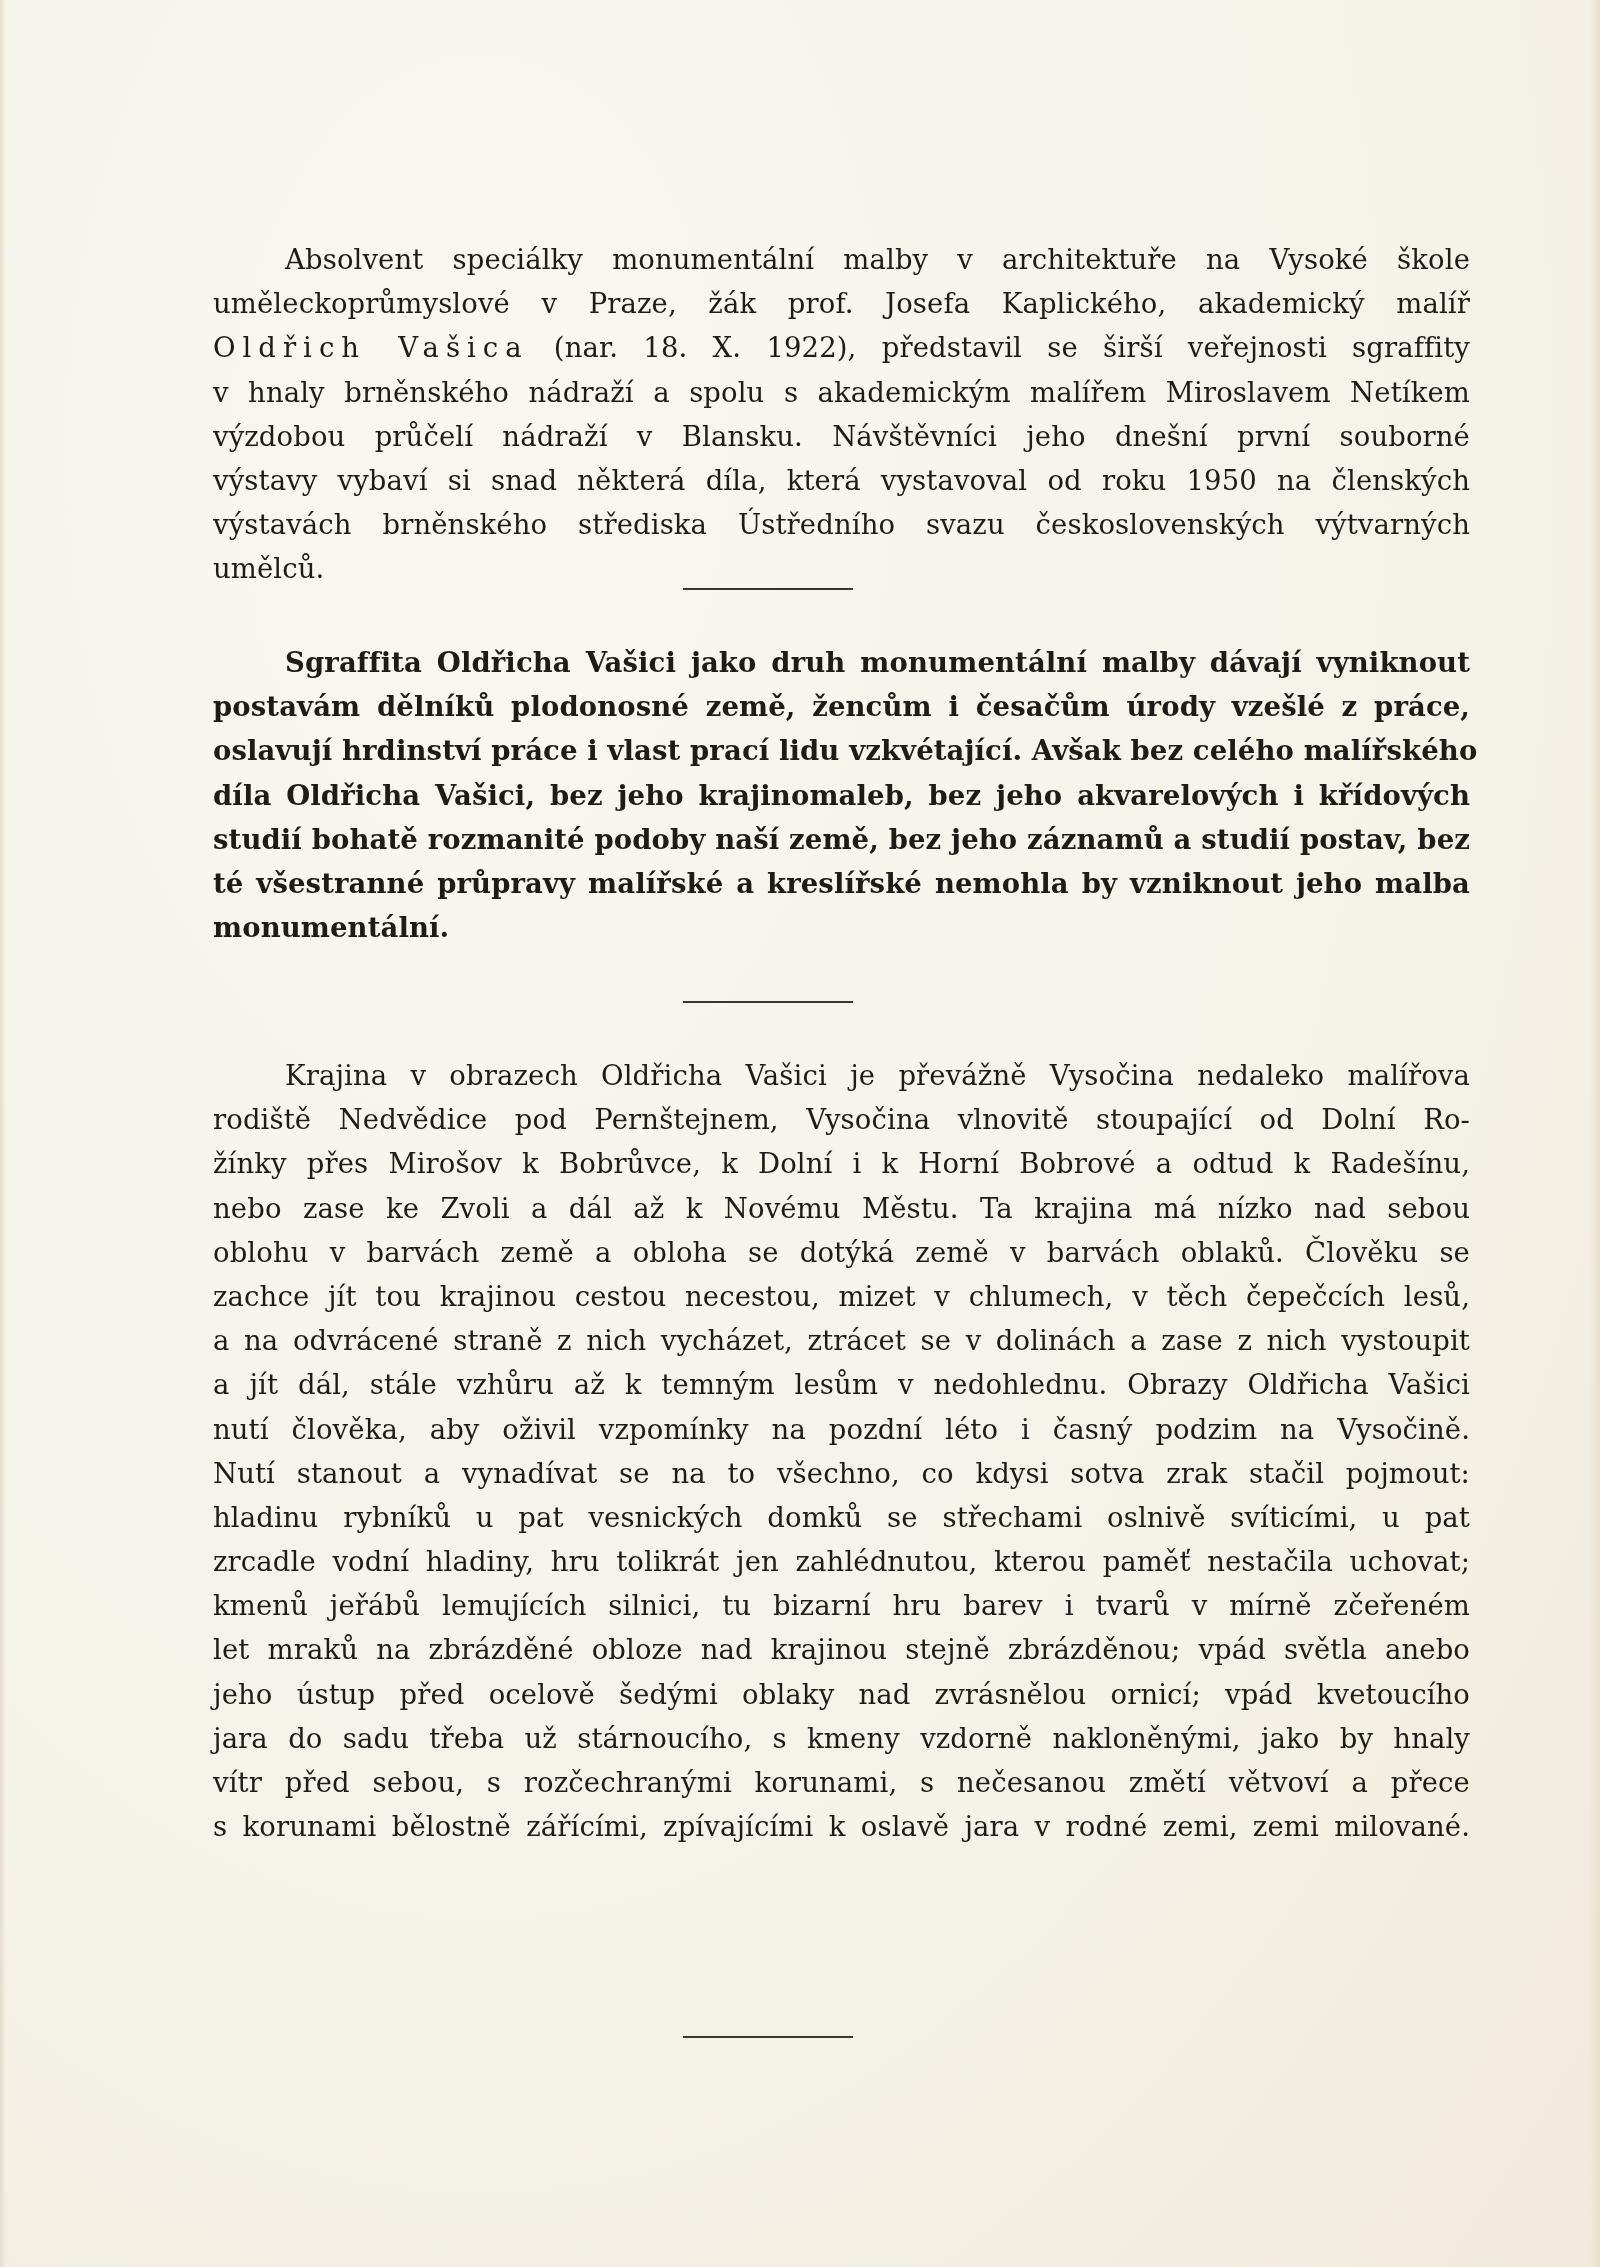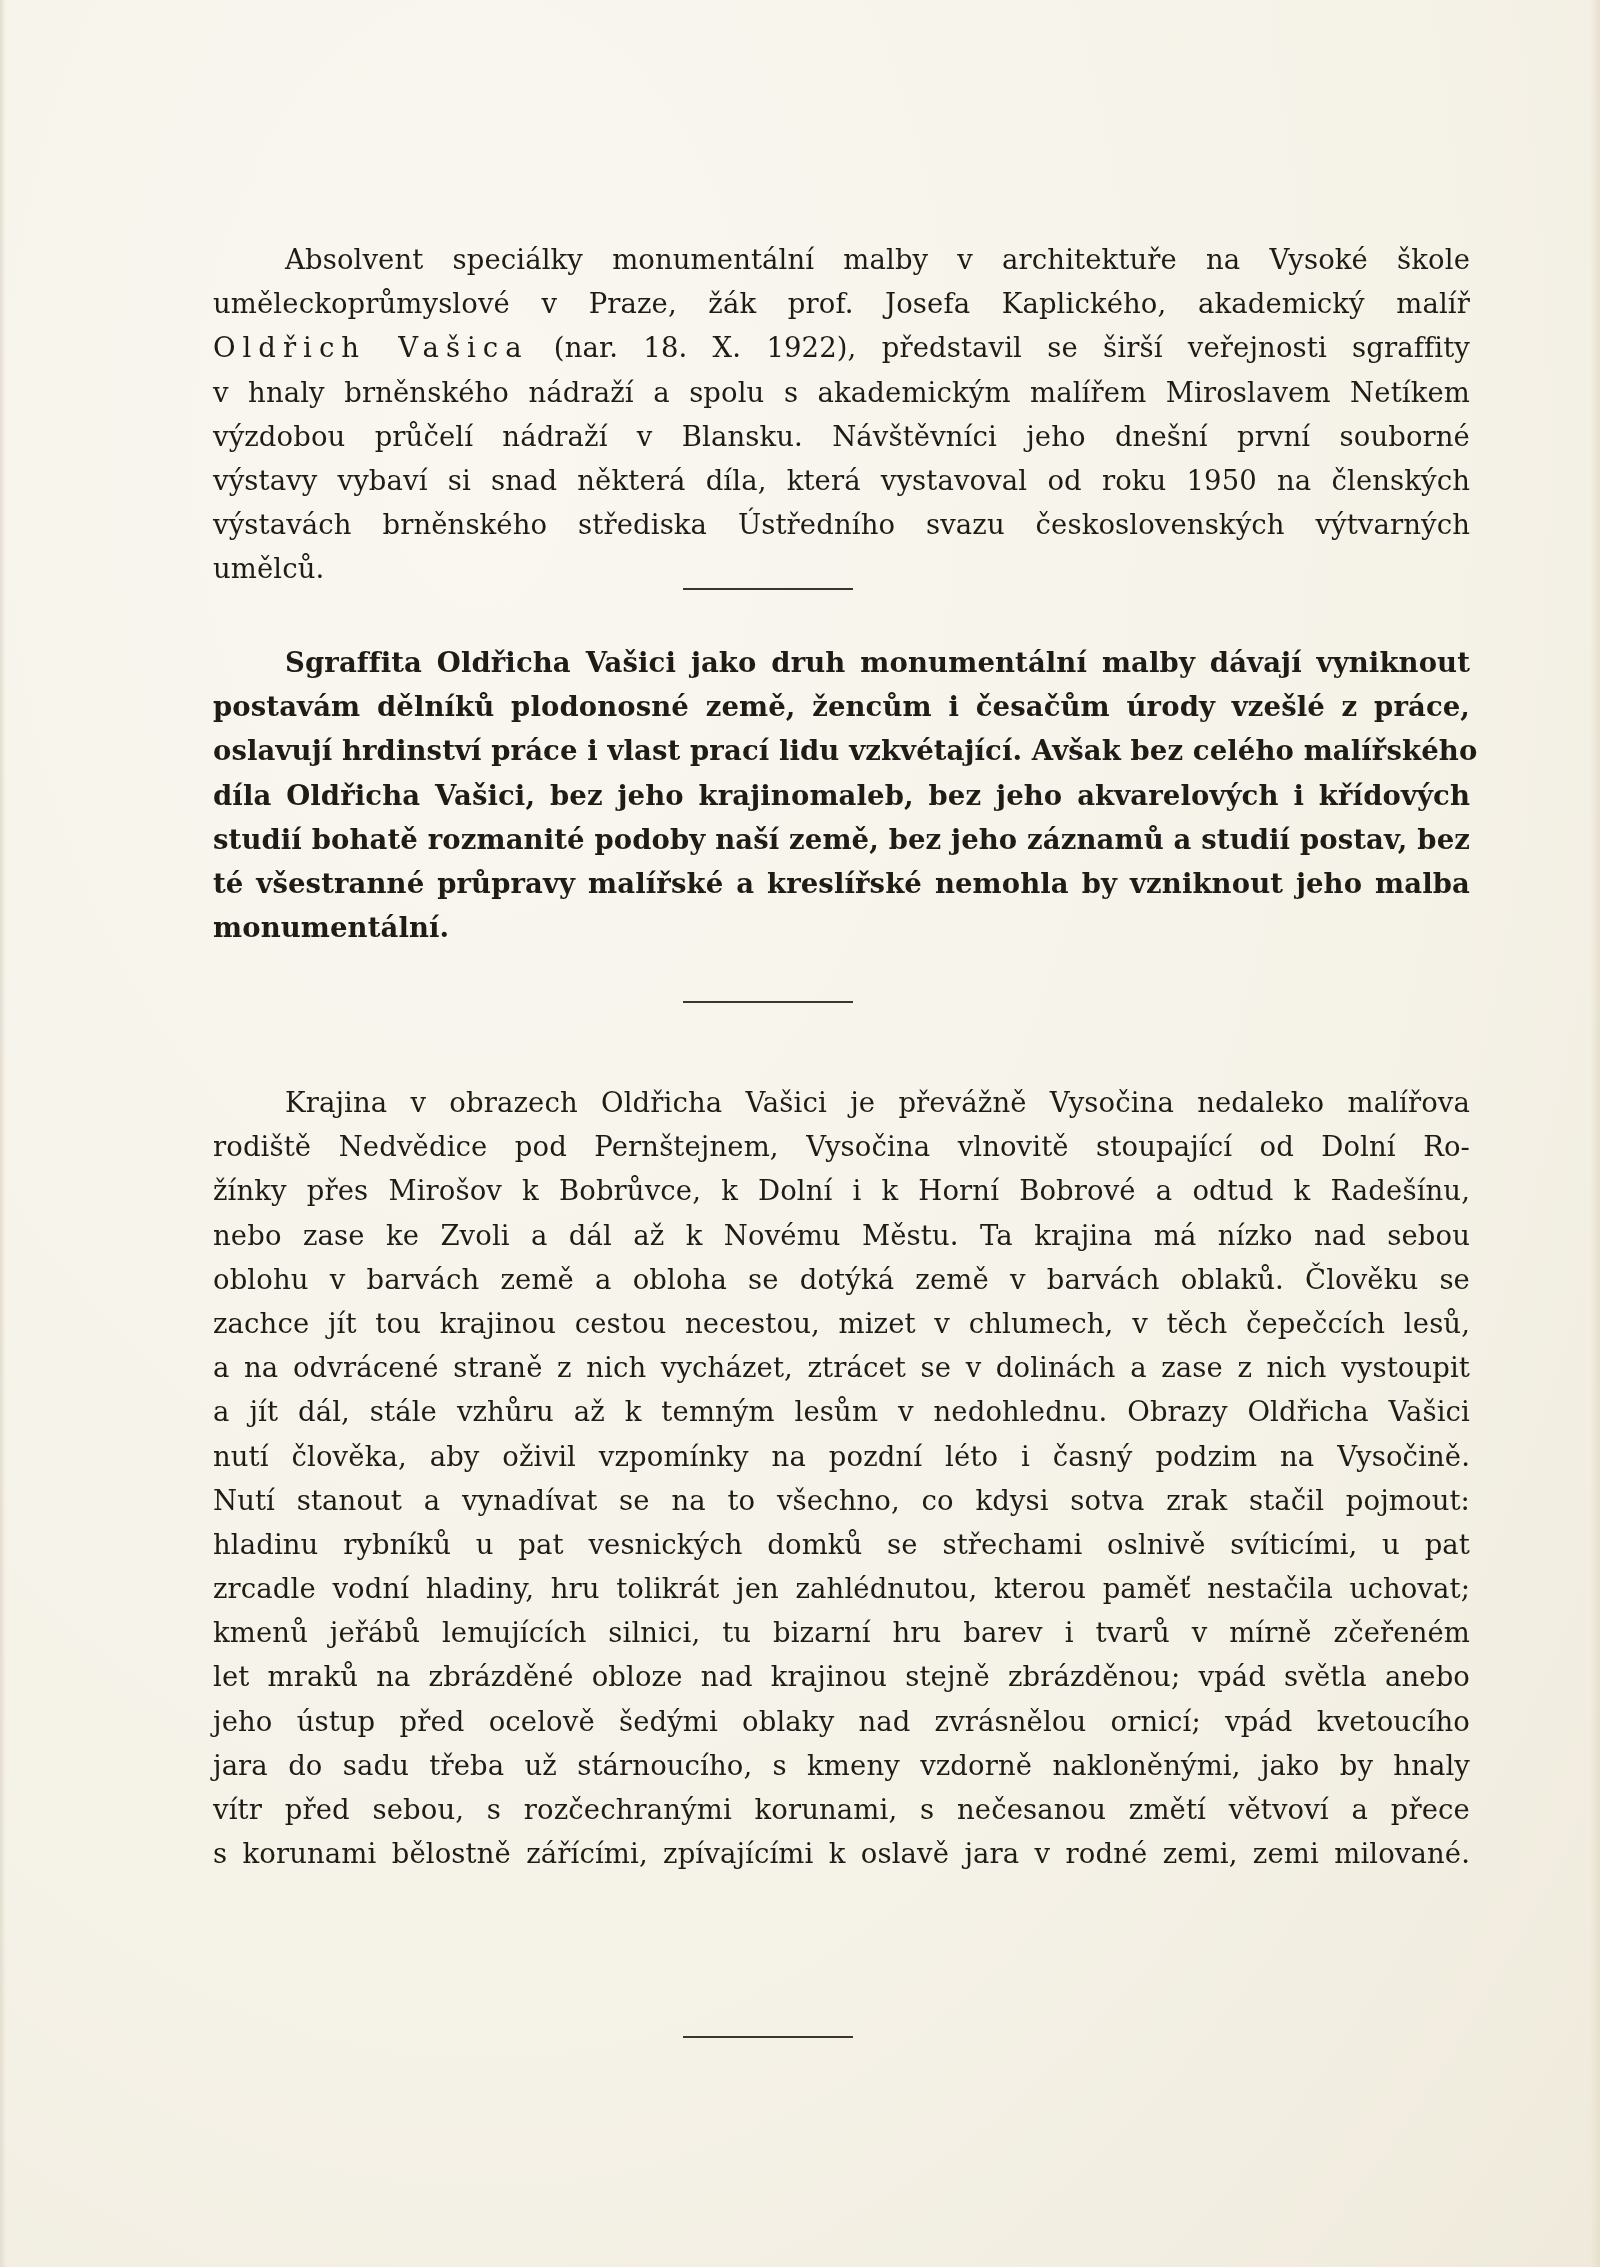--- a/index.html
+++ b/index.html
@@ -50,21 +50,21 @@
   <div class="para" style="top:640px;font-weight:bold;">
     <span class="line indent">Sgraffita Oldřicha Vašici jako druh monumentální malby  dávají vyniknout</span>
     <span class="line">postavám dělníků plodonosné země, žencům i česačům úrody vzešlé z práce,</span>
     <span class="line">oslavují hrdinství práce i vlast prací lidu vzkvétající. Avšak bez celého malířského</span>
     <span class="line">díla Oldřicha Vašici, bez jeho krajinomaleb, bez jeho akvarelových i křídových</span>
     <span class="line">studií bohatě rozmanité podoby naší země, bez jeho záznamů a studií postav, bez</span>
     <span class="line">té všestranné průpravy malířské a kreslířské  nemohla by vzniknout jeho malba</span>
     <span class="line last">monumentální.</span>
   </div>
 
-  <div class="para" style="top:1080px;">
+  <div class="para" style="top:1053px;">
     <span class="line indent">Krajina v obrazech Oldřicha Vašici je převážně Vysočina nedaleko malířova</span>
     <span class="line">rodiště  Nedvědice pod Pernštejnem, Vysočina vlnovitě stoupající od Dolní Ro-</span>
     <span class="line">žínky přes Mirošov k Bobrůvce, k Dolní i k Horní Bobrové a odtud k Radešínu,</span>
     <span class="line">nebo zase ke Zvoli a dál až k Novému Městu. Ta krajina má nízko nad sebou</span>
     <span class="line">oblohu v barvách země a obloha se dotýká země v barvách oblaků. Člověku se</span>
     <span class="line">zachce jít tou krajinou cestou necestou, mizet v chlumech, v těch čepečcích lesů,</span>
     <span class="line">a na odvrácené straně z nich vycházet, ztrácet se v dolinách a zase z nich vystoupit</span>
     <span class="line">a jít dál, stále vzhůru až k temným lesům v nedohlednu. Obrazy Oldřicha Vašici</span>
     <span class="line">nutí člověka, aby oživil vzpomínky na pozdní léto i časný podzim na Vysočině.</span>
     <span class="line">Nutí stanout a vynadívat se na to všechno, co kdysi sotva zrak stačil pojmout:</span>

